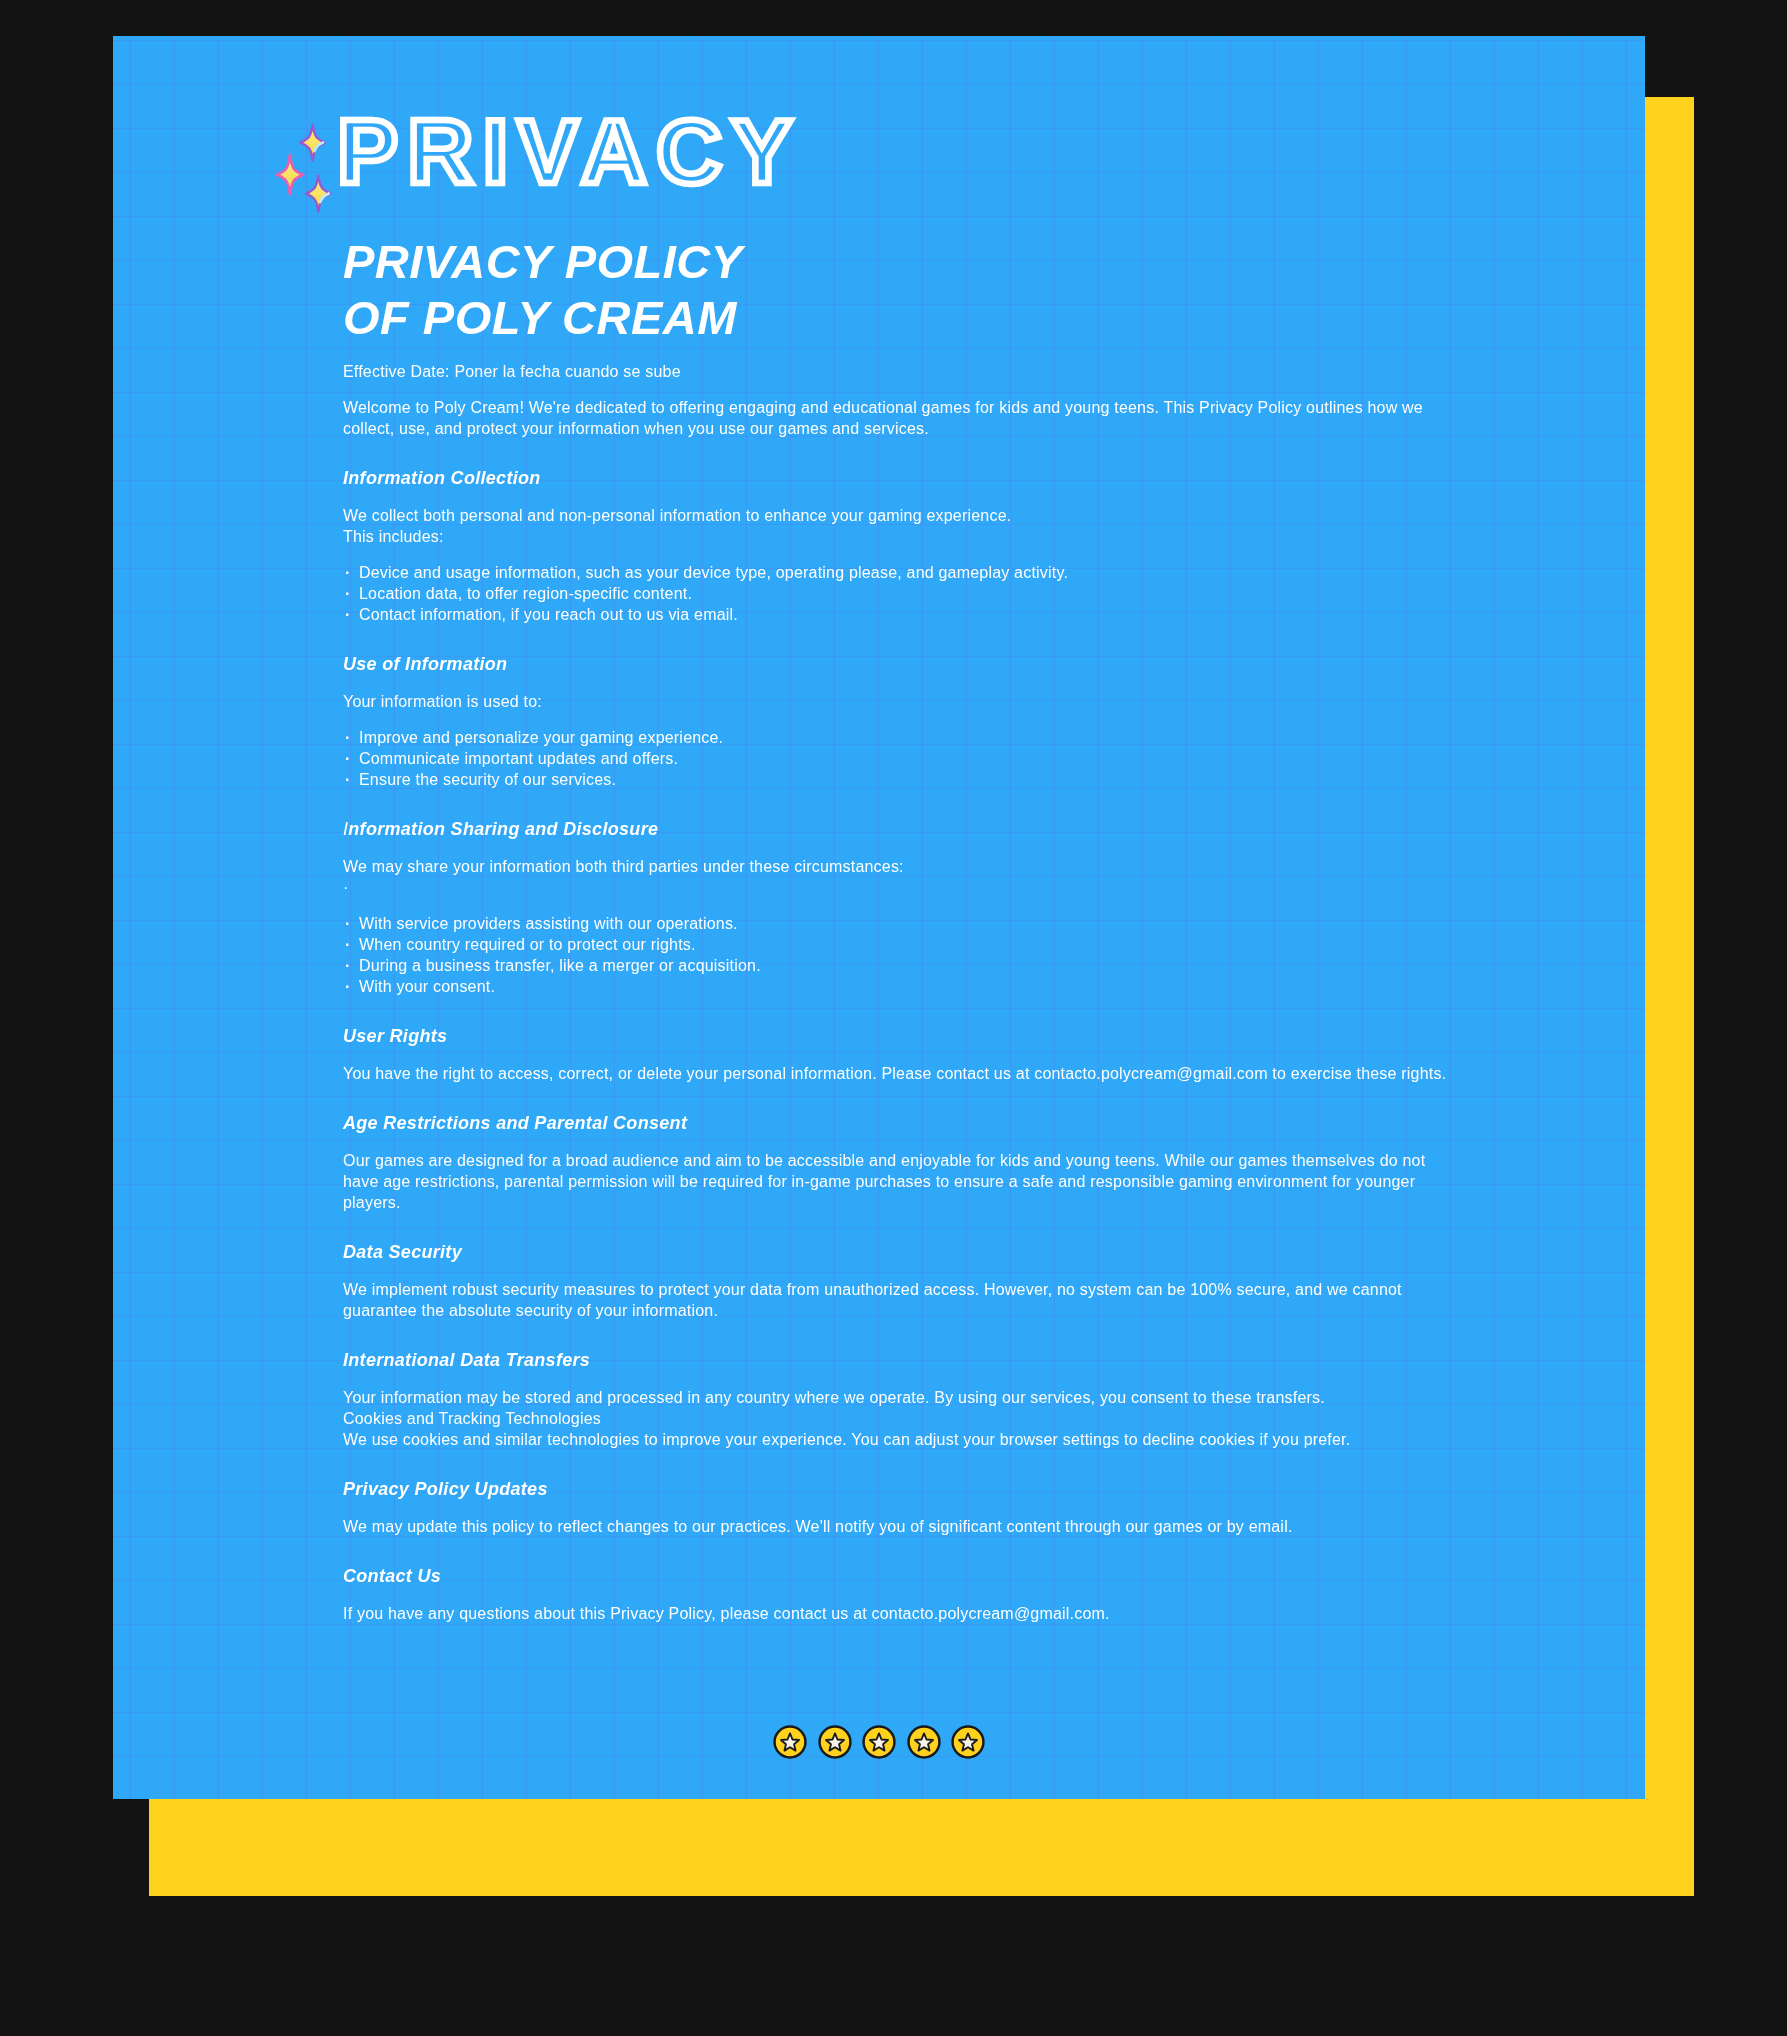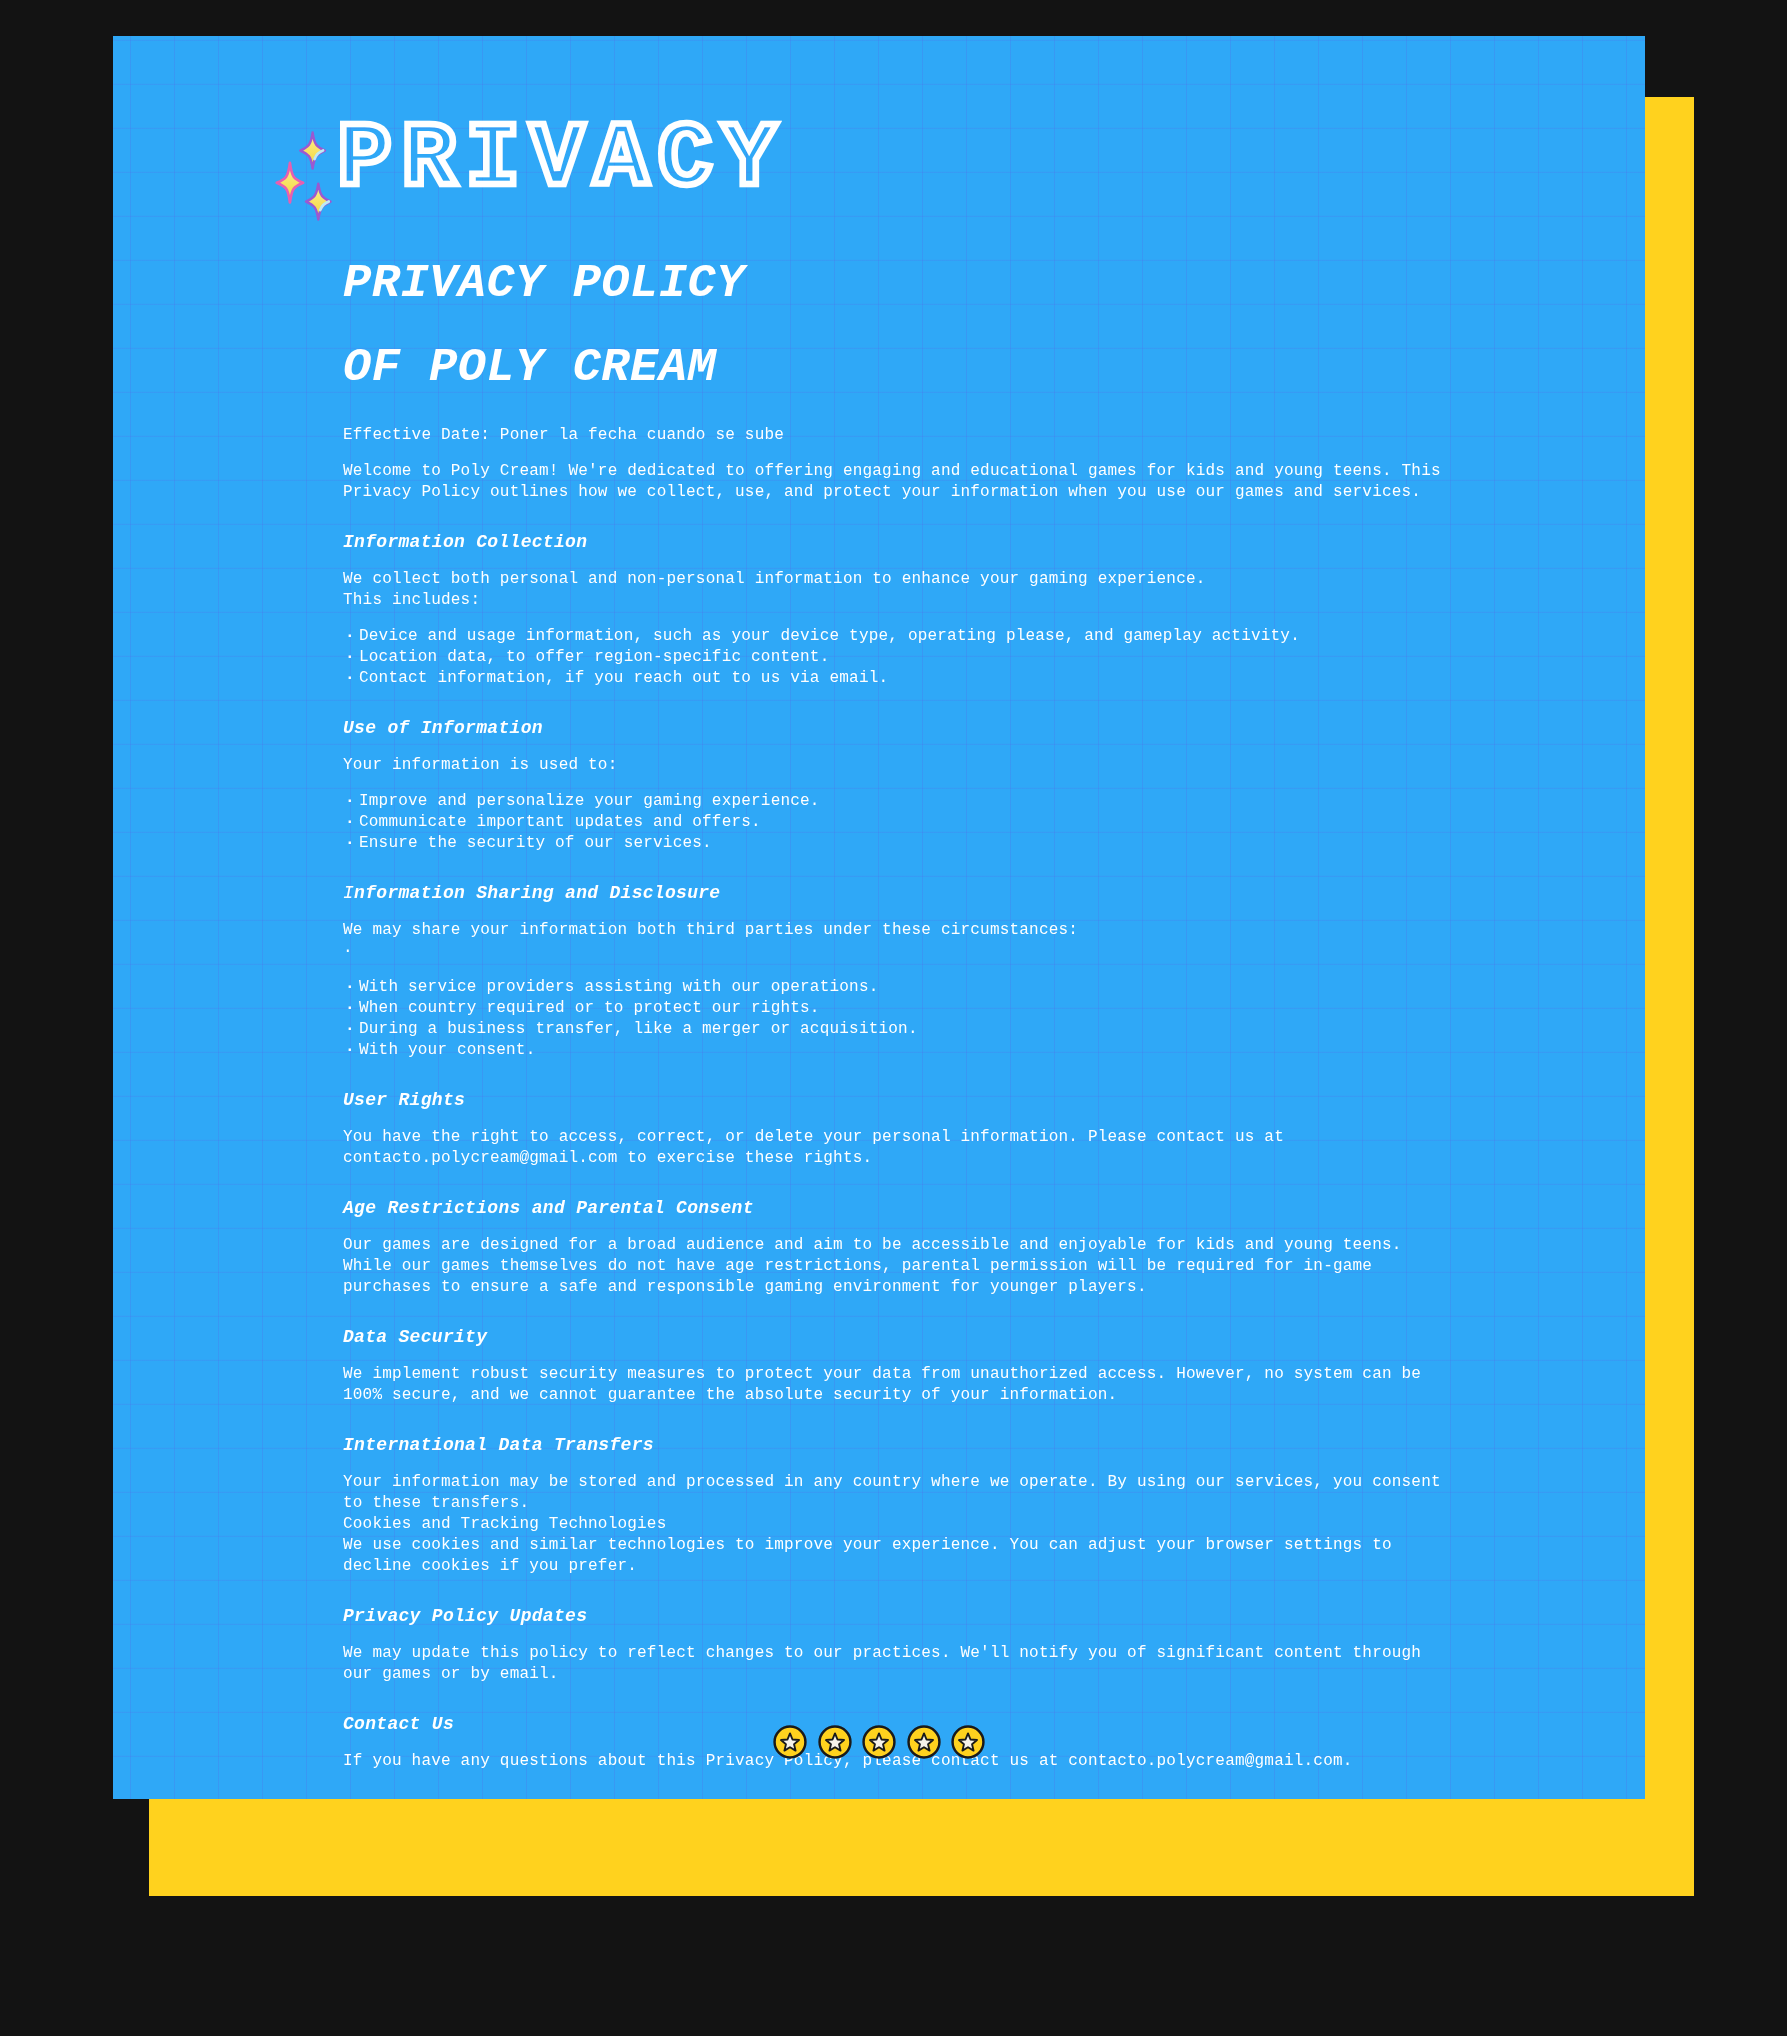--- a/index.html
+++ b/index.html
@@ -16,39 +16,39 @@
   .blue-card {
     position:absolute; left:113px; top:36px; width:1532px; height:1763px;
     background-color:#2FA8F7;
     background-image:
       linear-gradient(rgba(82,112,235,0.28) 1.4px, transparent 1.4px),
       linear-gradient(90deg, rgba(82,112,235,0.28) 1.4px, transparent 1.4px);
     background-size:44px 44px;
     background-position:17px 3.8px;
   }
   .content {
-    position:absolute; left:230px; top:87px; width:1117px; color:#ffffff;font-family:Liberation Mono, monospace;
+    position:absolute; left:230px; top:79px; width:1117px; color:#ffffff;
   }
   .logo-row { position:relative; height:91px; }
   .sparkles { position:absolute; left:-74px; top:1.9px; }
   .bubble-title {
     position:absolute; left:-5.7px; top:-11.4px;
     font-size:91px; font-weight:700; letter-spacing:9.5px;
     color:transparent;
     -webkit-text-stroke:6.6px #ffffff;
     text-stroke:6.6px #ffffff;
     line-height:95px;
     white-space:nowrap;
   }
   @supports not (-webkit-text-stroke:1px black) {
     .bubble-title { color:#ffffff; }
   }
   .h1 {
     margin-top:28px;
-    font-size:47px; line-height:84px; font-weight:700; font-style:italic;
+    font-size:47px; line-height:56px; font-weight:700; font-style:italic;
     letter-spacing:0.5px; white-space:pre-line;
   }
   .p {
     font-size:16px; line-height:21px; letter-spacing:0.2px;
     margin:15px 0; white-space:pre-line;
   }
   .eff { }
   .h2 {
     margin:28px 0 13.2px;
     font-size:18px; line-height:23px; font-weight:700; font-style:italic;

